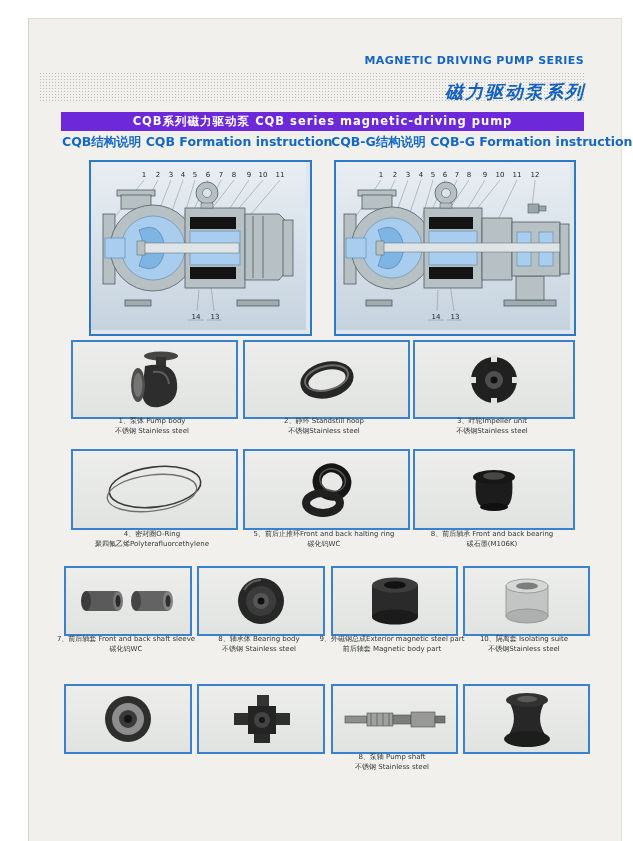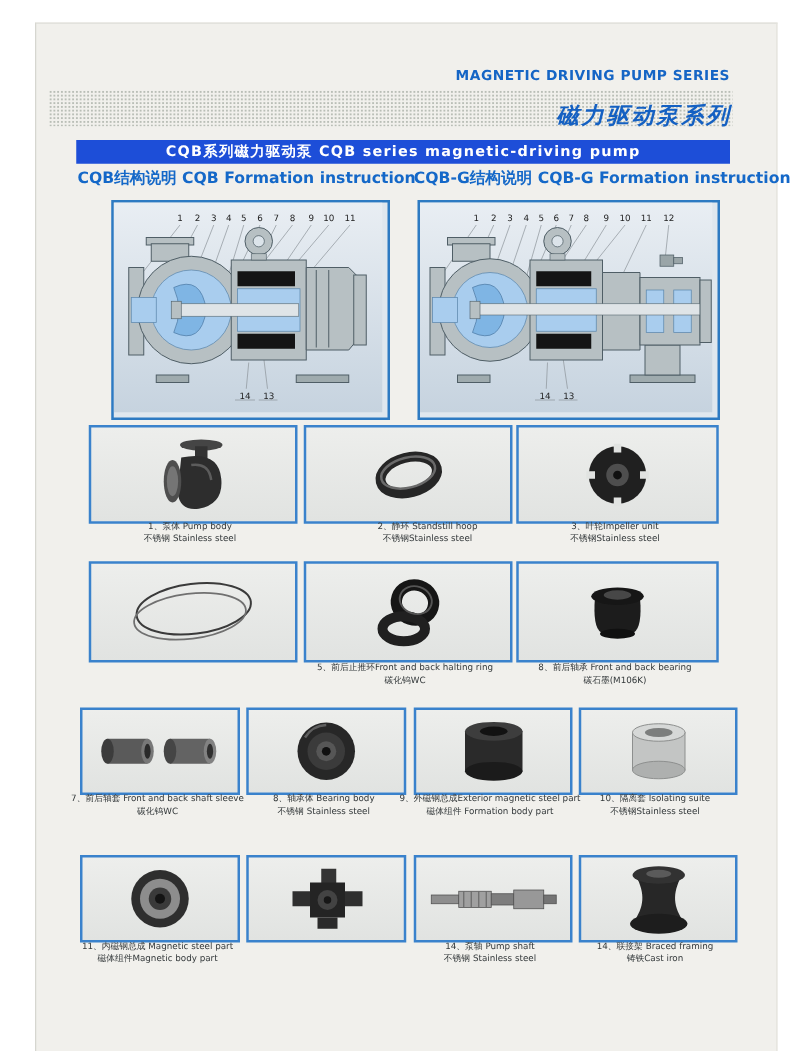--- a/index.html
+++ b/index.html
@@ -7,21 +7,21 @@
   .page{position:absolute;left:28px;top:18px;width:592px;height:823px;background:#f1f0ec;
         border-left:1px solid #d6d6d0;border-top:1px solid #ddddd7;border-right:1px solid #e3e3dd;}
   
   .title-en{position:absolute;top:35px;left:150px;width:405px;text-align:right;
             font-size:11px;font-weight:bold;color:#1565c5;letter-spacing:.4px;}
   .dot-band{position:absolute;top:53px;left:10px;width:547px;height:29px;
             background-image:radial-gradient(circle,#b9beb6 .8px,rgba(0,0,0,0) .9px);
             background-size:3px 3px;}
   .title-cn{position:absolute;right:1px;bottom:-3px;font-size:18px;font-weight:bold;
             font-style:italic;color:#1460c2;letter-spacing:2px;white-space:nowrap;}
-  .banner{position:absolute;top:93px;left:32px;width:523px;height:19px;background:#1d4ed8;
+  .banner{position:absolute;top:93px;left:32px;width:523px;height:19px;background:#6d28d9;
           color:#fff;font-size:11.5px;font-weight:bold;text-align:center;line-height:19px;
           letter-spacing:1px;}
   .sec-title{position:absolute;top:115px;font-size:12.5px;font-weight:bold;color:#1468c8;white-space:nowrap;}
   .sec-title.l{left:33px;} .sec-title.r{left:302px;}
   
   .dframe{position:absolute;border:2px solid #2d7ac2;background:#dfe7ee;}
   .dframe.l{left:60px;top:141px;width:219px;height:172px;}
   .dframe.r{left:305px;top:141px;width:238px;height:172px;}
   .dframe svg{display:block;}
   
@@ -212,21 +212,21 @@
         <rect x="47" y="26" width="7" height="6" fill="#e1e3e1"></rect>
       <circle cx="29" cy="29" r="9" fill="#4e4e4e"></circle>
         <circle cx="29" cy="29" r="3.5" fill="#111"></circle>
     </svg>
   </div>
 
   <div class="cap" style="left:13px;top:398px;width:220px">
     <div>1、泵体 Pump body</div>
     <div>不锈钢 Stainless steel</div>
   </div>
-  <div class="cap" style="left:203px;top:398px;width:220px">
+  <div class="cap" style="left:185px;top:398px;width:220px">
     <div>2、静环 Standstill hoop</div>
     <div>不锈钢Stainless steel</div>
   </div>
   <div class="cap" style="left:353px;top:398px;width:220px">
     <div>3、叶轮Impeller unit</div>
     <div>不锈钢Stainless steel</div>
   </div>
 
   <div class="pbox" style="left:42px;top:430px;width:163px;height:77px">
     <svg width="116" height="62" viewBox="0 0 116 62">
@@ -243,20 +243,24 @@
   </div>
   <div class="pbox" style="left:384px;top:430px;width:158px;height:77px">
     <svg width="54" height="52" viewBox="0 0 54 52">
       <path d="M9 14 h36 q2 24 -5 28 h-26 q-7 -4 -5 -28" fill="#1c1c1c"></path>
       <ellipse cx="27" cy="13" rx="21" ry="7" fill="#161616"></ellipse>
       <ellipse cx="27" cy="12" rx="11" ry="3.8" fill="#474747"></ellipse>
       <ellipse cx="27" cy="43" rx="14" ry="4" fill="#101010"></ellipse>
     </svg>
   </div>
 
+  <div class="cap" style="left:13px;top:511px;width:220px">
+    <div>4、密封圈O-Ring</div>
+    <div>聚四氟乙烯Polyterafluorcethylene</div>
+  </div>
   <div class="cap" style="left:185px;top:511px;width:220px">
     <div>5、前后止推环Front and back halting ring</div>
     <div>碳化钨WC</div>
   </div>
   <div class="cap" style="left:353px;top:511px;width:220px">
     <div>8、前后轴承 Front and back bearing</div>
     <div>碳石墨(M106K)</div>
   </div>
 
   <div class="pbox" style="left:35px;top:547px;width:124px;height:66px">
@@ -300,21 +304,21 @@
   <div class="cap" style="left:17px;top:616px;width:160px">
     <div>7、前后轴套 Front and back shaft sleeve</div>
     <div>碳化钨WC</div>
   </div>
   <div class="cap" style="left:150px;top:616px;width:160px">
     <div>8、轴承体 Bearing body</div>
     <div>不锈钢 Stainless steel</div>
   </div>
   <div class="cap" style="left:283px;top:616px;width:160px">
     <div>9、外磁钢总成Exterior magnetic steel part</div>
-    <div>磁体组件 Formation body part</div>
+    <div>前后轴套 Magnetic body part</div>
   </div>
   <div class="cap" style="left:415px;top:616px;width:160px">
     <div>10、隔离套 Isolating suite</div>
     <div>不锈钢Stainless steel</div>
   </div>
 
   <div class="pbox" style="left:35px;top:665px;width:124px;height:66px">
     <svg width="52" height="52" viewBox="0 0 52 52">
       <circle cx="26" cy="26" r="23" fill="#2e2e2e"></circle>
       <circle cx="26" cy="26" r="16" fill="#8d8d8d"></circle>
@@ -350,27 +354,19 @@
   </div>
   <div class="pbox" style="left:434px;top:665px;width:123px;height:66px">
     <svg width="62" height="60" viewBox="0 0 62 60">
       <path d="M13 12 C20 26 20 36 10 50 L52 50 C42 36 42 26 49 12 Z" fill="#272727"></path>
       <ellipse cx="31" cy="11" rx="21" ry="7" fill="#323232"></ellipse>
       <ellipse cx="31" cy="50" rx="23" ry="8" fill="#1d1d1d"></ellipse>
       <ellipse cx="31" cy="10" rx="10" ry="3.2" fill="#5a5a5a"></ellipse>
     </svg>
   </div>
 
-  <div class="cap" style="left:17px;top:734px;width:160px">
-    <div>11、内磁钢总成 Magnetic steel part</div>
-    <div>磁体组件Magnetic body part</div>
-  </div>
   <div class="cap" style="left:283px;top:734px;width:160px">
-    <div>14、泵轴 Pump shaft</div>
+    <div>8、泵轴 Pump shaft</div>
     <div>不锈钢 Stainless steel</div>
   </div>
-  <div class="cap" style="left:415px;top:734px;width:160px">
-    <div>14、联接架 Braced framing</div>
-    <div>铸铁Cast iron</div>
-  </div>
 
 
 </div>
 
 </body></html>

